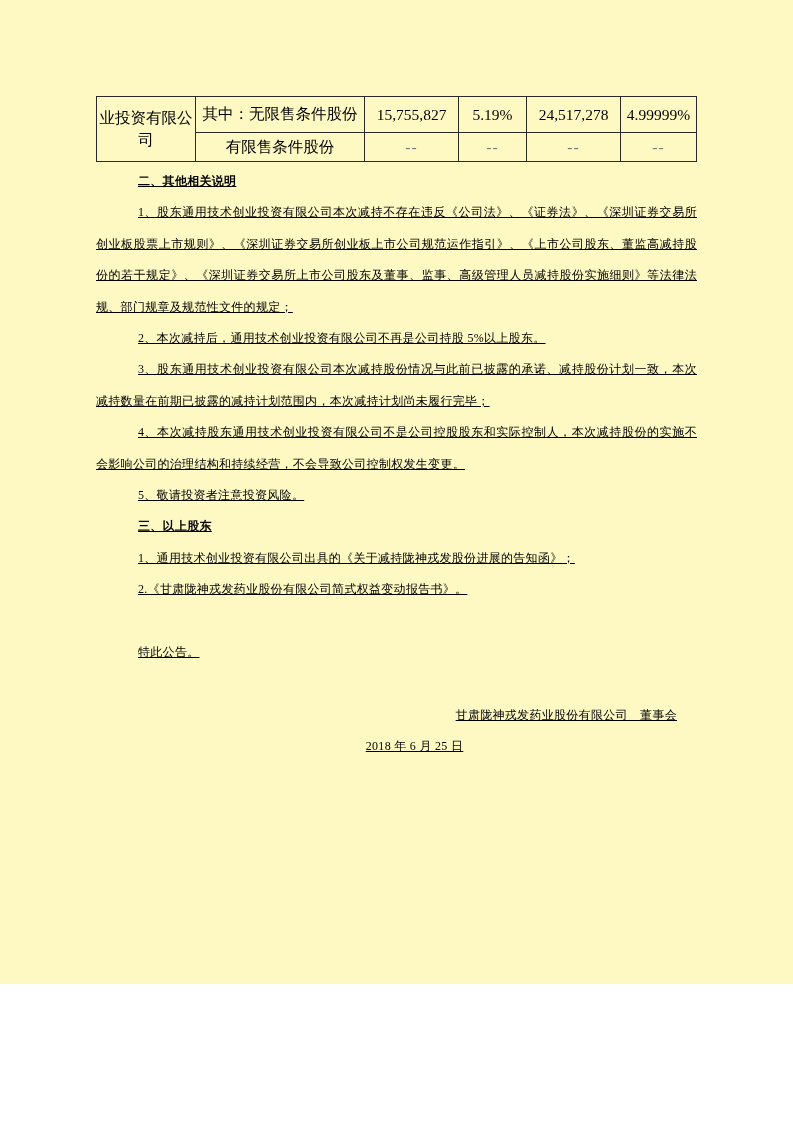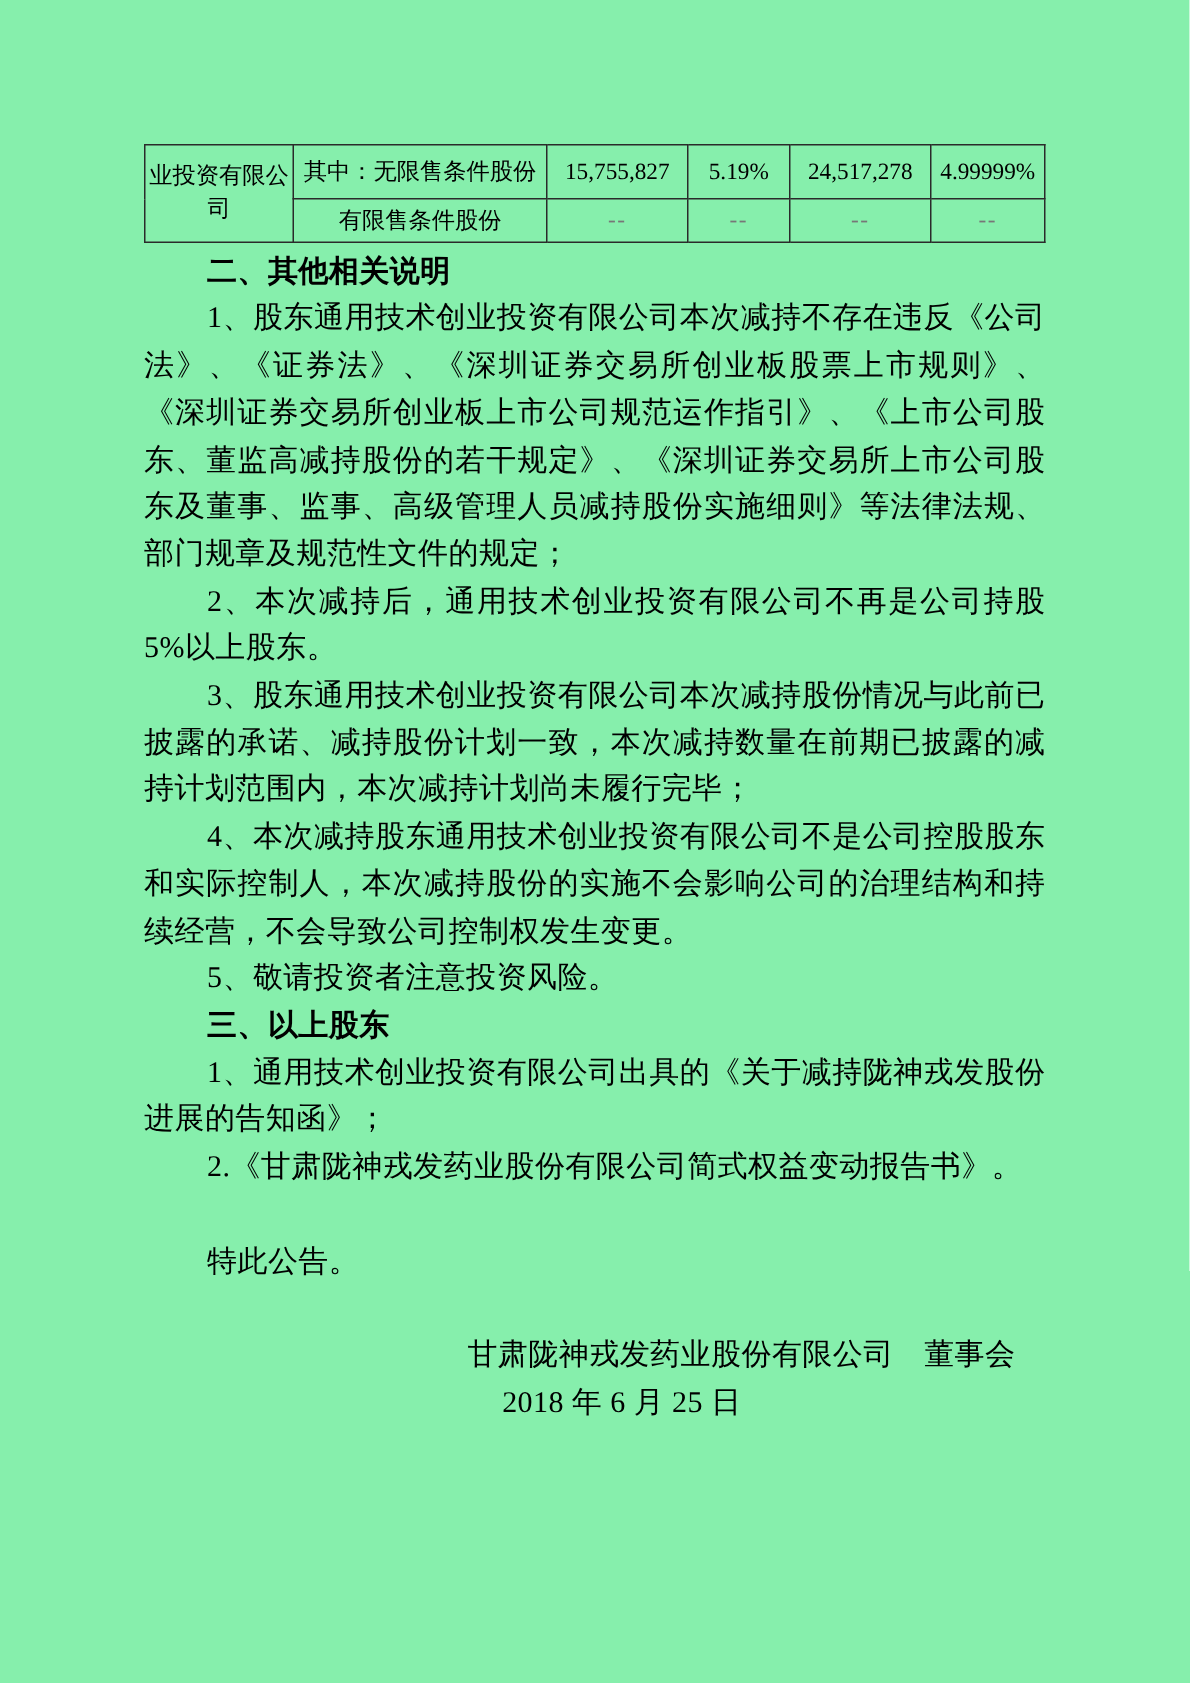--- a/index.html
+++ b/index.html
@@ -1,20 +1,20 @@
 <!DOCTYPE html>
 <html><head>
 <meta charset="utf-8">
 <style>
   html, body { margin: 0; padding: 0; background: #ffffff; }
   .page {
     position: relative;
     width: 793px;
-    height: 1122px;
-    background: #86efac;
+    height: 984px;
+    background: #fef9c3;
     color: #000000;
     font-family: "Liberation Serif", "DejaVu Serif", serif;
     overflow: hidden;
   }
   .content {
     position: absolute;
     left: 96px;
     top: 96px;
     width: 601px;
   }
@@ -34,24 +34,25 @@
     overflow: hidden;
   }
   td.cell-name { line-height: 1.45; padding: 0 6px; }
   td.cell-label { text-align: right; padding-right: 7px; }
   tr.row-1 td { height: 35px; }
   tr.row-2 td { height: 28px; }
   td.cell-dash { color: #777; letter-spacing: 1px; }
   
   .body-text {
     margin-top: 4px;
-    font-size: 20px;
+    font-size: 12px;
     line-height: 31.4px;
     letter-spacing: 0.3px;
     text-align: justify;
+    text-decoration: underline;
   }
   .body-text p { margin: 0; text-indent: 42px; }
   .heading { font-weight: bold; text-indent: 42px; }
   .blank-line { height: 31.4px; }
   .sig-company { text-align: right; text-indent: 0; padding-right: 20px; }
   .sig-date { text-align: center; text-indent: 0; padding-right: 6px; }
 </style>
 </head>
 <body>
 

